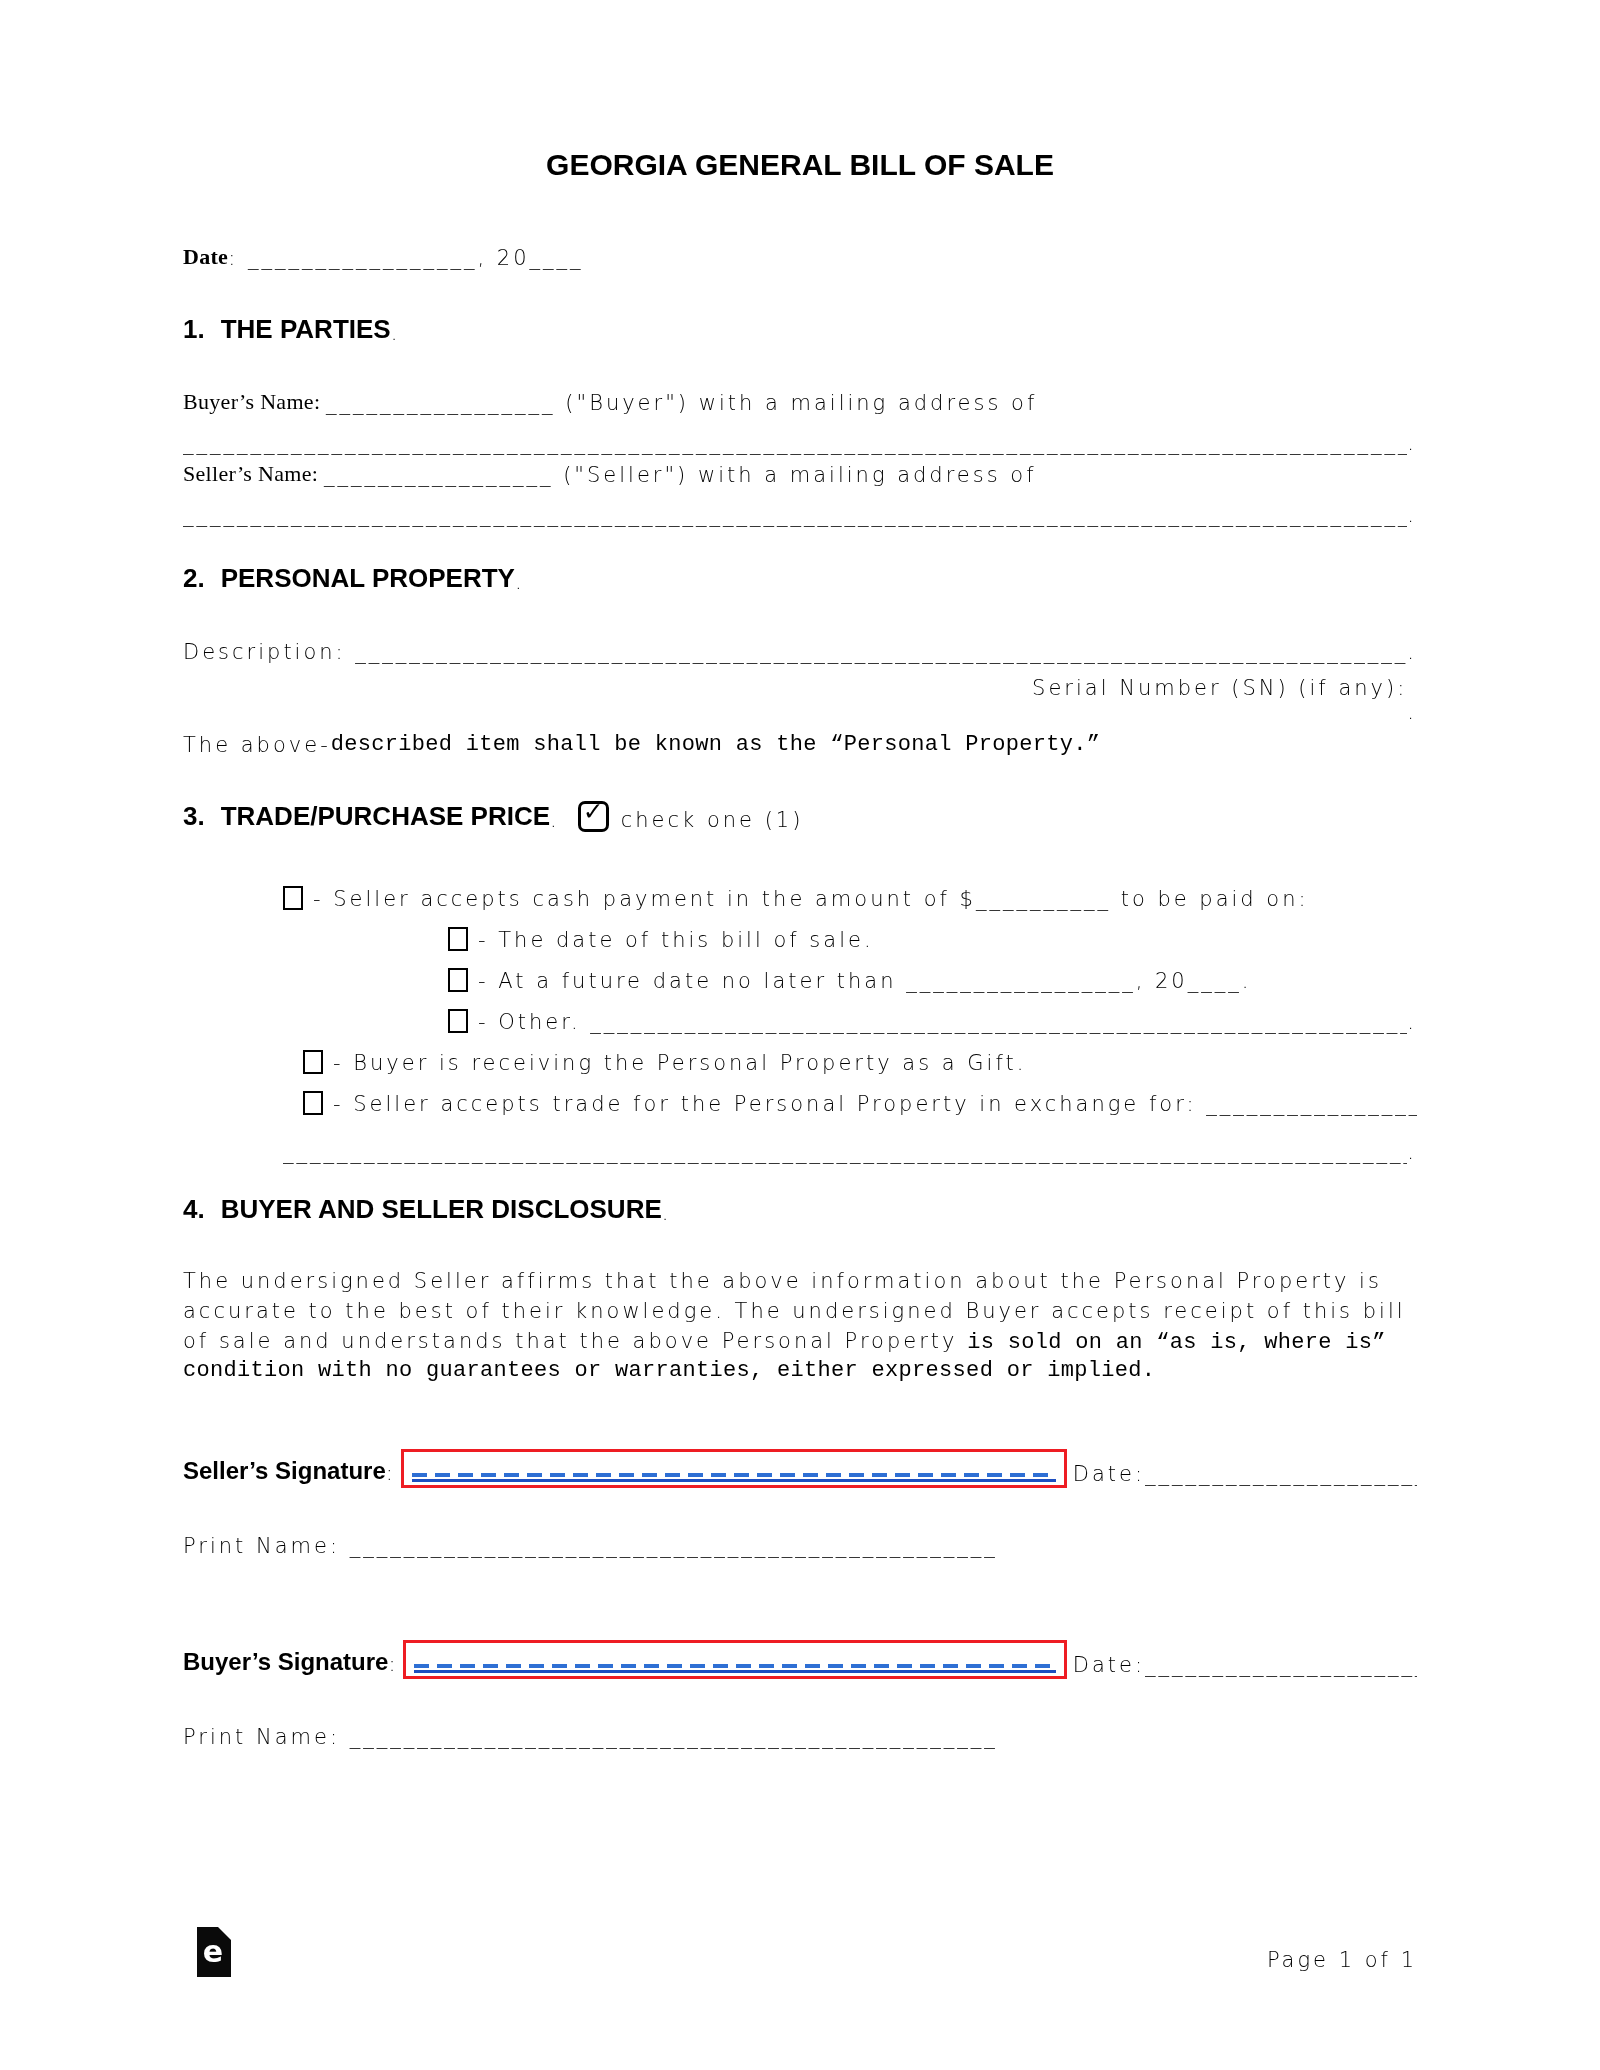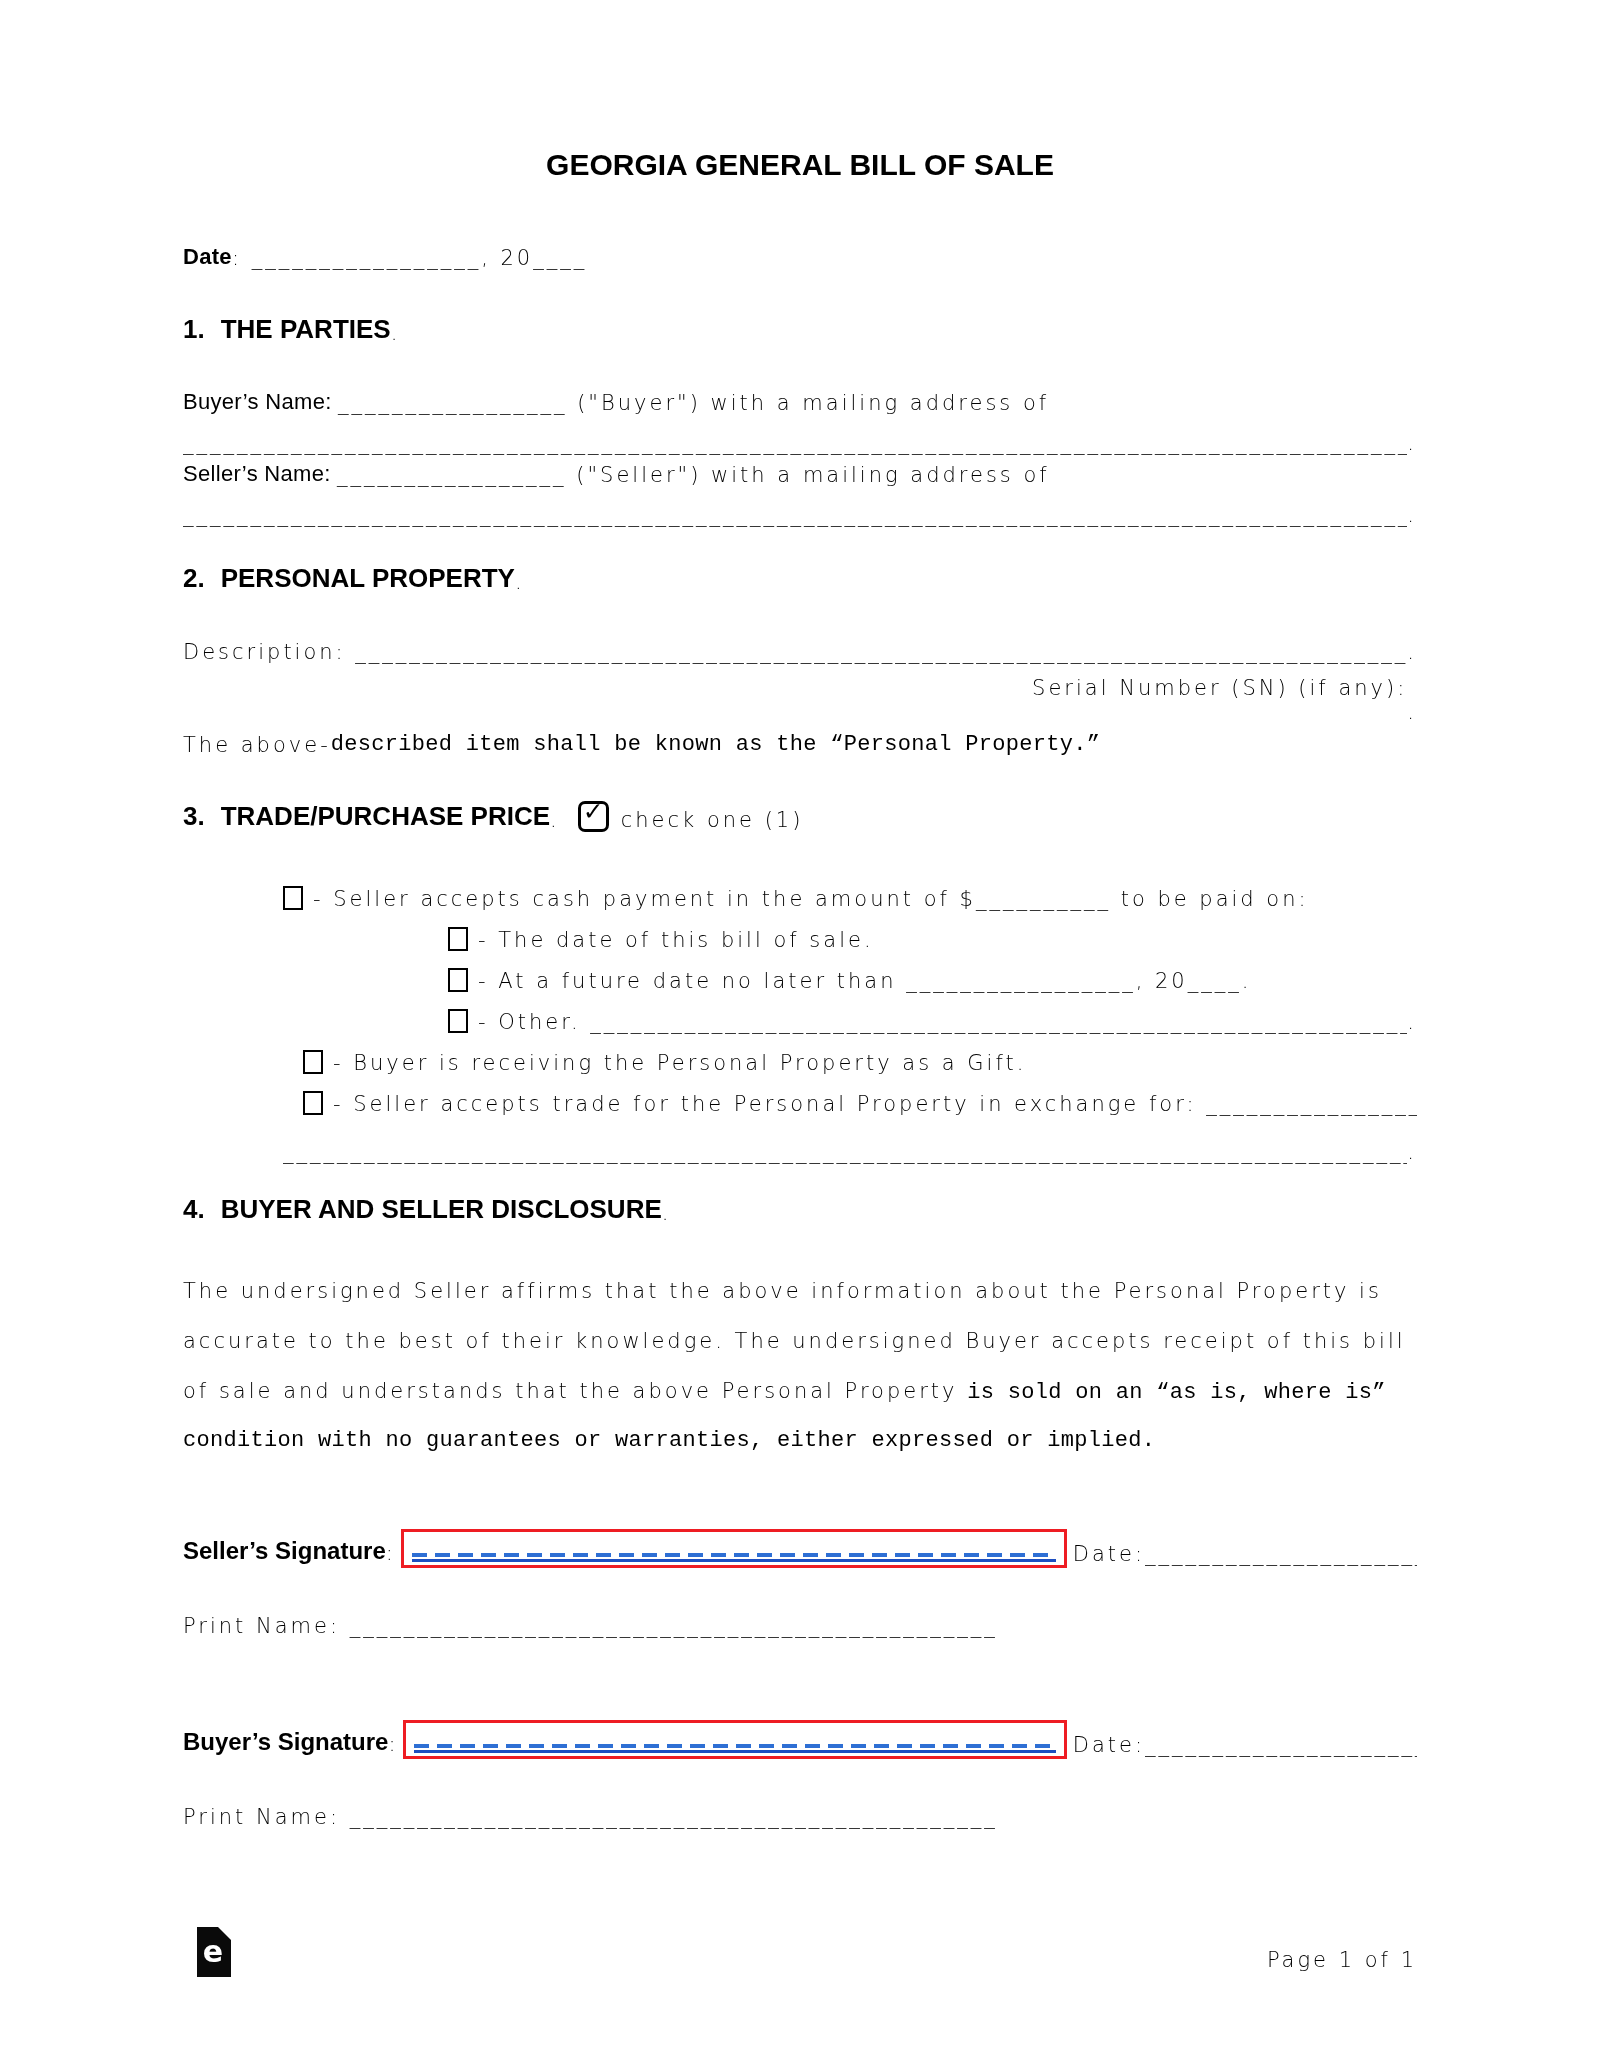--- a/index.html
+++ b/index.html
@@ -3,34 +3,34 @@
 <meta charset="utf-8">
 <style>
   html,body{margin:0;padding:0;}
   body{
     width:1600px;height:2070px;background:#ffffff;color:#000;
     font-family:"DejaVu Sans",sans-serif;overflow:hidden;position:relative;
   }
   .page{position:relative;width:100%;height:100%;padding:140px 183px 0 183px;box-sizing:border-box;}
   .title{margin:0;text-align:center;font-family:"Liberation Sans",sans-serif;font-weight:700;font-size:30px;line-height:50px;}
   .thin{font-family:"DejaVu Sans",sans-serif;font-weight:300;font-size:21px;letter-spacing:3px;}
-  .arial{font-family:Liberation Sans, sans-serif;font-size:22px;letter-spacing:0.3px;font-weight:500;}
+  .arial{font-family:Liberation Serif, serif;font-size:22px;letter-spacing:0.3px;font-weight:500;}
   .bold{font-weight:700;}
   .h{font-family:"Liberation Sans",sans-serif;font-weight:700;font-size:26px;letter-spacing:0;}
   .num{margin-right:16px;}
   .line{display:flex;align-items:flex-end;white-space:pre;}
   .line span{white-space:pre;}
   .wrapline{white-space:normal;}
   .fill{flex:1 1 0;min-width:0;overflow:hidden;}
   .cb{flex:none;width:16px;height:20px;border:2px solid #000;margin:0 10px 1px 0;background:#fff;}
   .cbc{flex:none;width:25px;height:25px;border:3px solid #000;border-radius:7px;margin:0 12px 0 18px;position:relative;background:#fff;}
   .cbc .check{position:absolute;left:2px;top:-7px;font-family:"DejaVu Sans",sans-serif;font-weight:700;font-size:25px;letter-spacing:0;}
   .l1{margin-left:100px;}
   .l2{margin-left:245px;}
-  .para{margin-top:42px;line-height:48px;width:100%;}
+  .para{margin-top:42px;line-height:28px;width:100%;}
   .pthin{font-family:"DejaVu Sans",sans-serif;font-weight:300;font-size:21px;letter-spacing:3px;}
   .parial{font-family:Liberation Mono, monospace;font-size:22px;letter-spacing:0.3px;font-weight:500;}
   .sigrow{display:flex;align-items:flex-end;}
   .siglabel{font-family:"Liberation Sans",sans-serif;font-weight:700;font-size:24px;padding-bottom:3px;}
   .sigcolon{padding-bottom:3px;}
   .sigbox{flex:1 1 auto;min-width:0;height:39px;border:3px solid #ee1d23;position:relative;margin:0 6px 0 5px;box-sizing:border-box;background:#fff;}
   .sigline{position:absolute;left:8px;right:8px;bottom:3px;}
   .sigline .dash{height:4px;background:repeating-linear-gradient(90deg,#2e6fd4 0 15px,rgba(0,0,0,0) 15px 23px);}
   .sigline .solid{height:3px;background:#1d4fc0;margin-top:2px;}
   .datelbl{padding-bottom:2px;}

